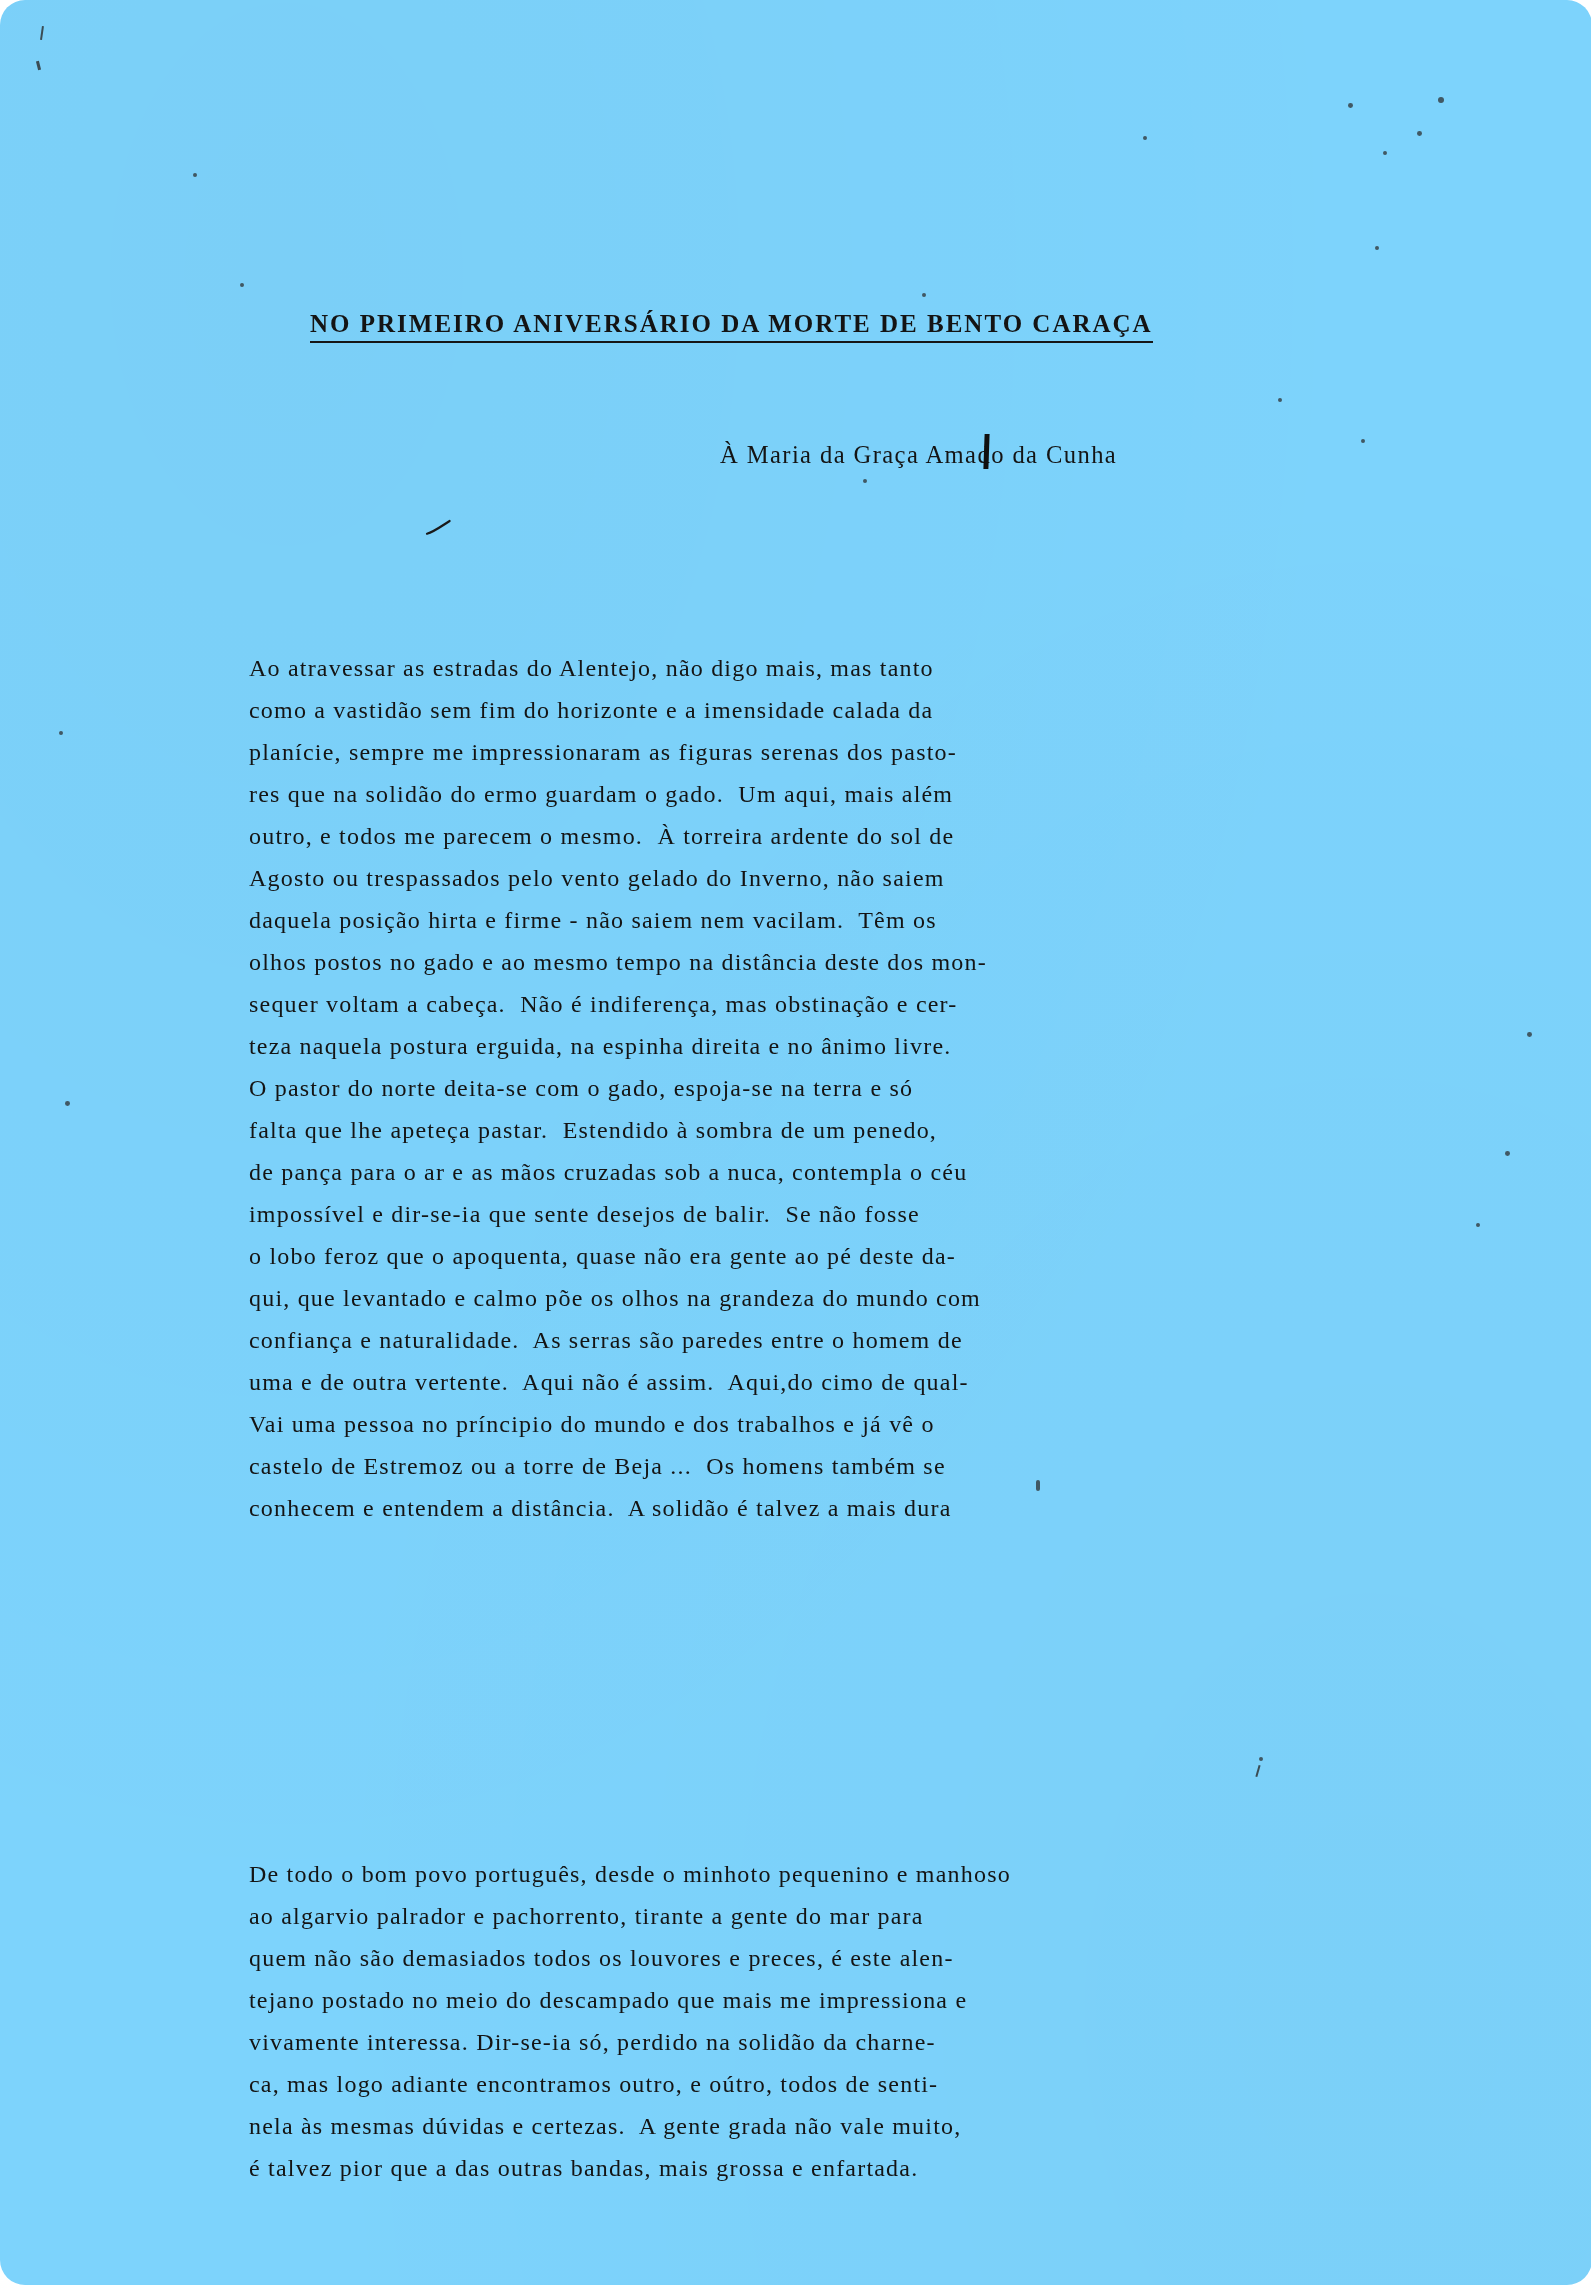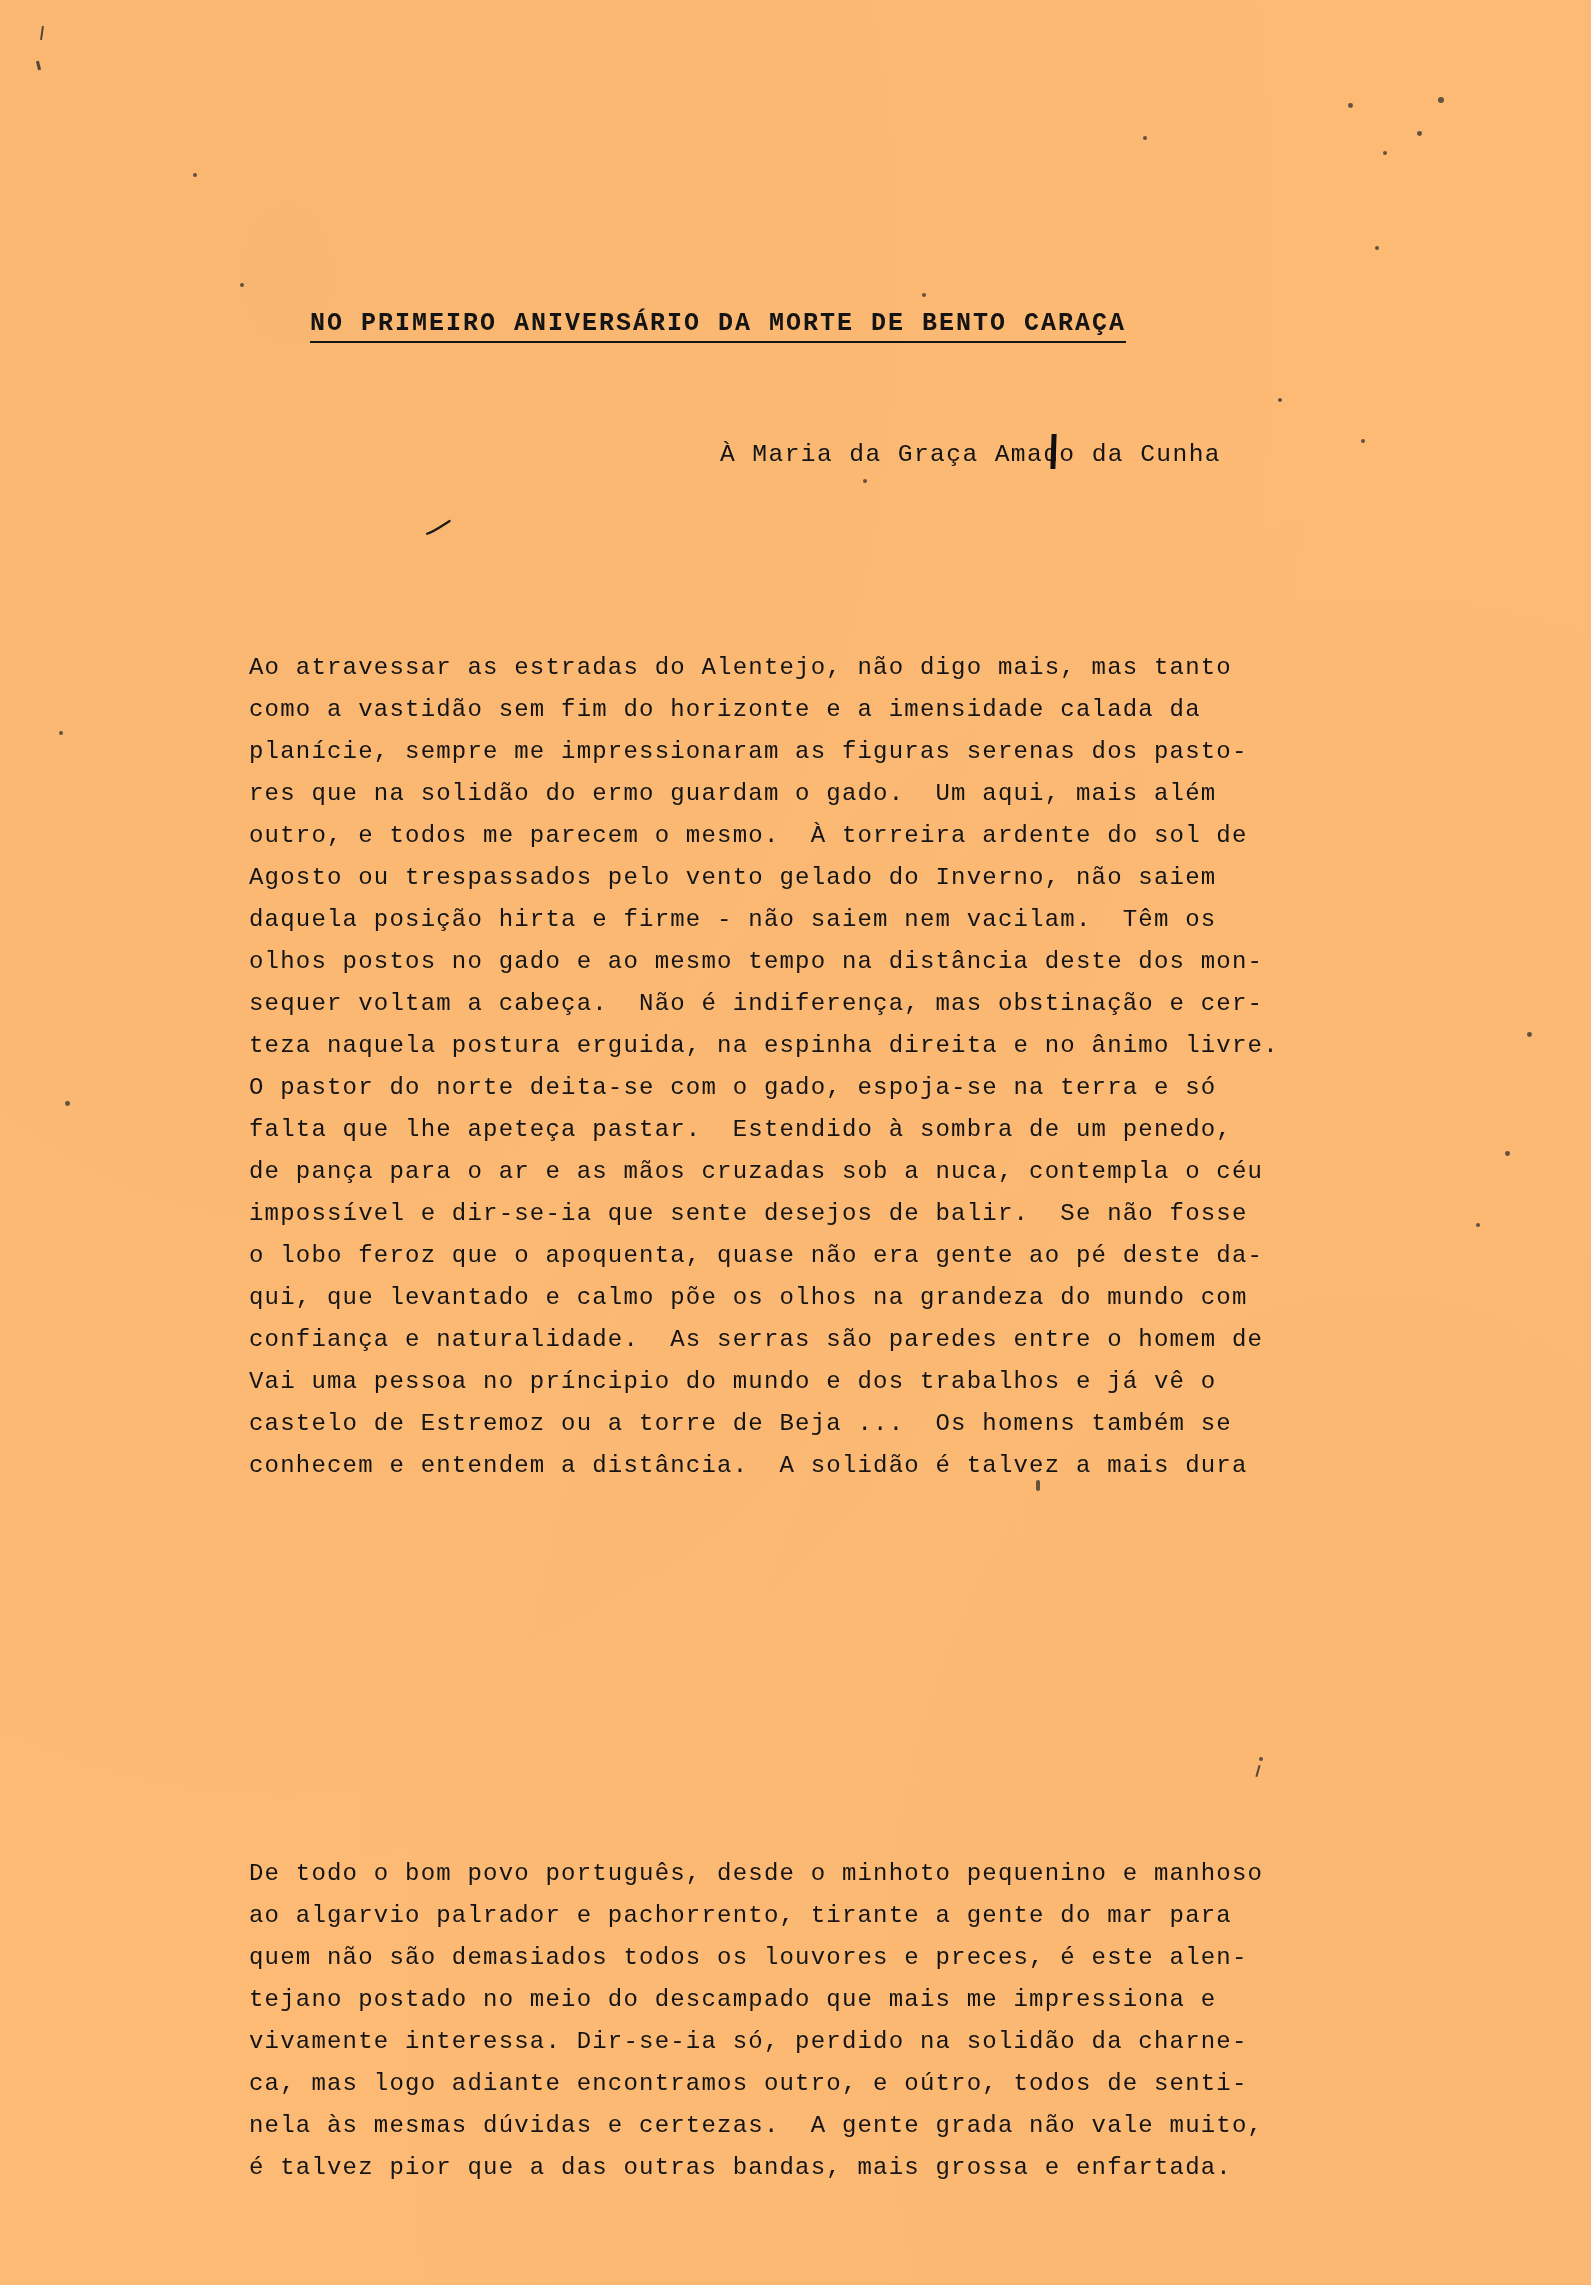--- a/index.html
+++ b/index.html
@@ -4,24 +4,25 @@
 <style>
   html, body {
     margin: 0;
     padding: 0;
     background: #ffffff;
   }
   .page {
     position: relative;
     width: 1592px;
     height: 2285px;
-    background: #fdba74;
+    background: #7dd3fc;
     overflow: hidden;
-    font-family: Liberation Mono, monospace;
+    font-family: Liberation Serif, serif;
     color: #141414;
+    border-radius: 25px;
   }
 
   
   .paper-grain {
     position: absolute;
     inset: 0;
     background:
       radial-gradient(ellipse at 18% 12%, rgba(0,0,0,0.018), rgba(0,0,0,0) 62%),
       radial-gradient(ellipse at 86% 88%, rgba(0,0,0,0.015), rgba(0,0,0,0) 60%);
     pointer-events: none;
@@ -157,20 +158,21 @@
       <div class="body-line">olhos postos no gado e ao mesmo tempo na distância deste dos mon-</div>
       <div class="body-line">sequer voltam a cabeça.  Não é indiferença, mas obstinação e cer-</div>
       <div class="body-line">teza naquela postura erguida, na espinha direita e no ânimo livre.</div>
       <div class="body-line">O pastor do norte deita-se com o gado, espoja-se na terra e só</div>
       <div class="body-line">falta que lhe apeteça pastar.  Estendido à sombra de um penedo,</div>
       <div class="body-line">de pança para o ar e as mãos cruzadas sob a nuca, contempla o céu</div>
       <div class="body-line">impossível e dir-se-ia que sente desejos de balir.  Se não fosse</div>
       <div class="body-line">o lobo feroz que o apoquenta, quase não era gente ao pé deste da-</div>
       <div class="body-line">qui, que levantado e calmo põe os olhos na grandeza do mundo com</div>
       <div class="body-line">confiança e naturalidade.  As serras são paredes entre o homem de</div>
+      <div class="body-line">uma e de outra vertente.  Aqui não é assim.  Aqui,do cimo de qual-</div>
       <div class="body-line">Vai uma pessoa no príncipio do mundo e dos trabalhos e já vê o</div>
       <div class="body-line">castelo de Estremoz ou a torre de Beja ...  Os homens também se</div>
       <div class="body-line">conhecem e entendem a distância.  A solidão é talvez a mais dura</div>
     </div>
 
   <div class="body-block" id="para-2">
       <div class="body-line">De todo o bom povo português, desde o minhoto pequenino e manhoso</div>
       <div class="body-line">ao algarvio palrador e pachorrento, tirante a gente do mar para</div>
       <div class="body-line">quem não são demasiados todos os louvores e preces, é este alen-</div>
       <div class="body-line">tejano postado no meio do descampado que mais me impressiona e</div>

